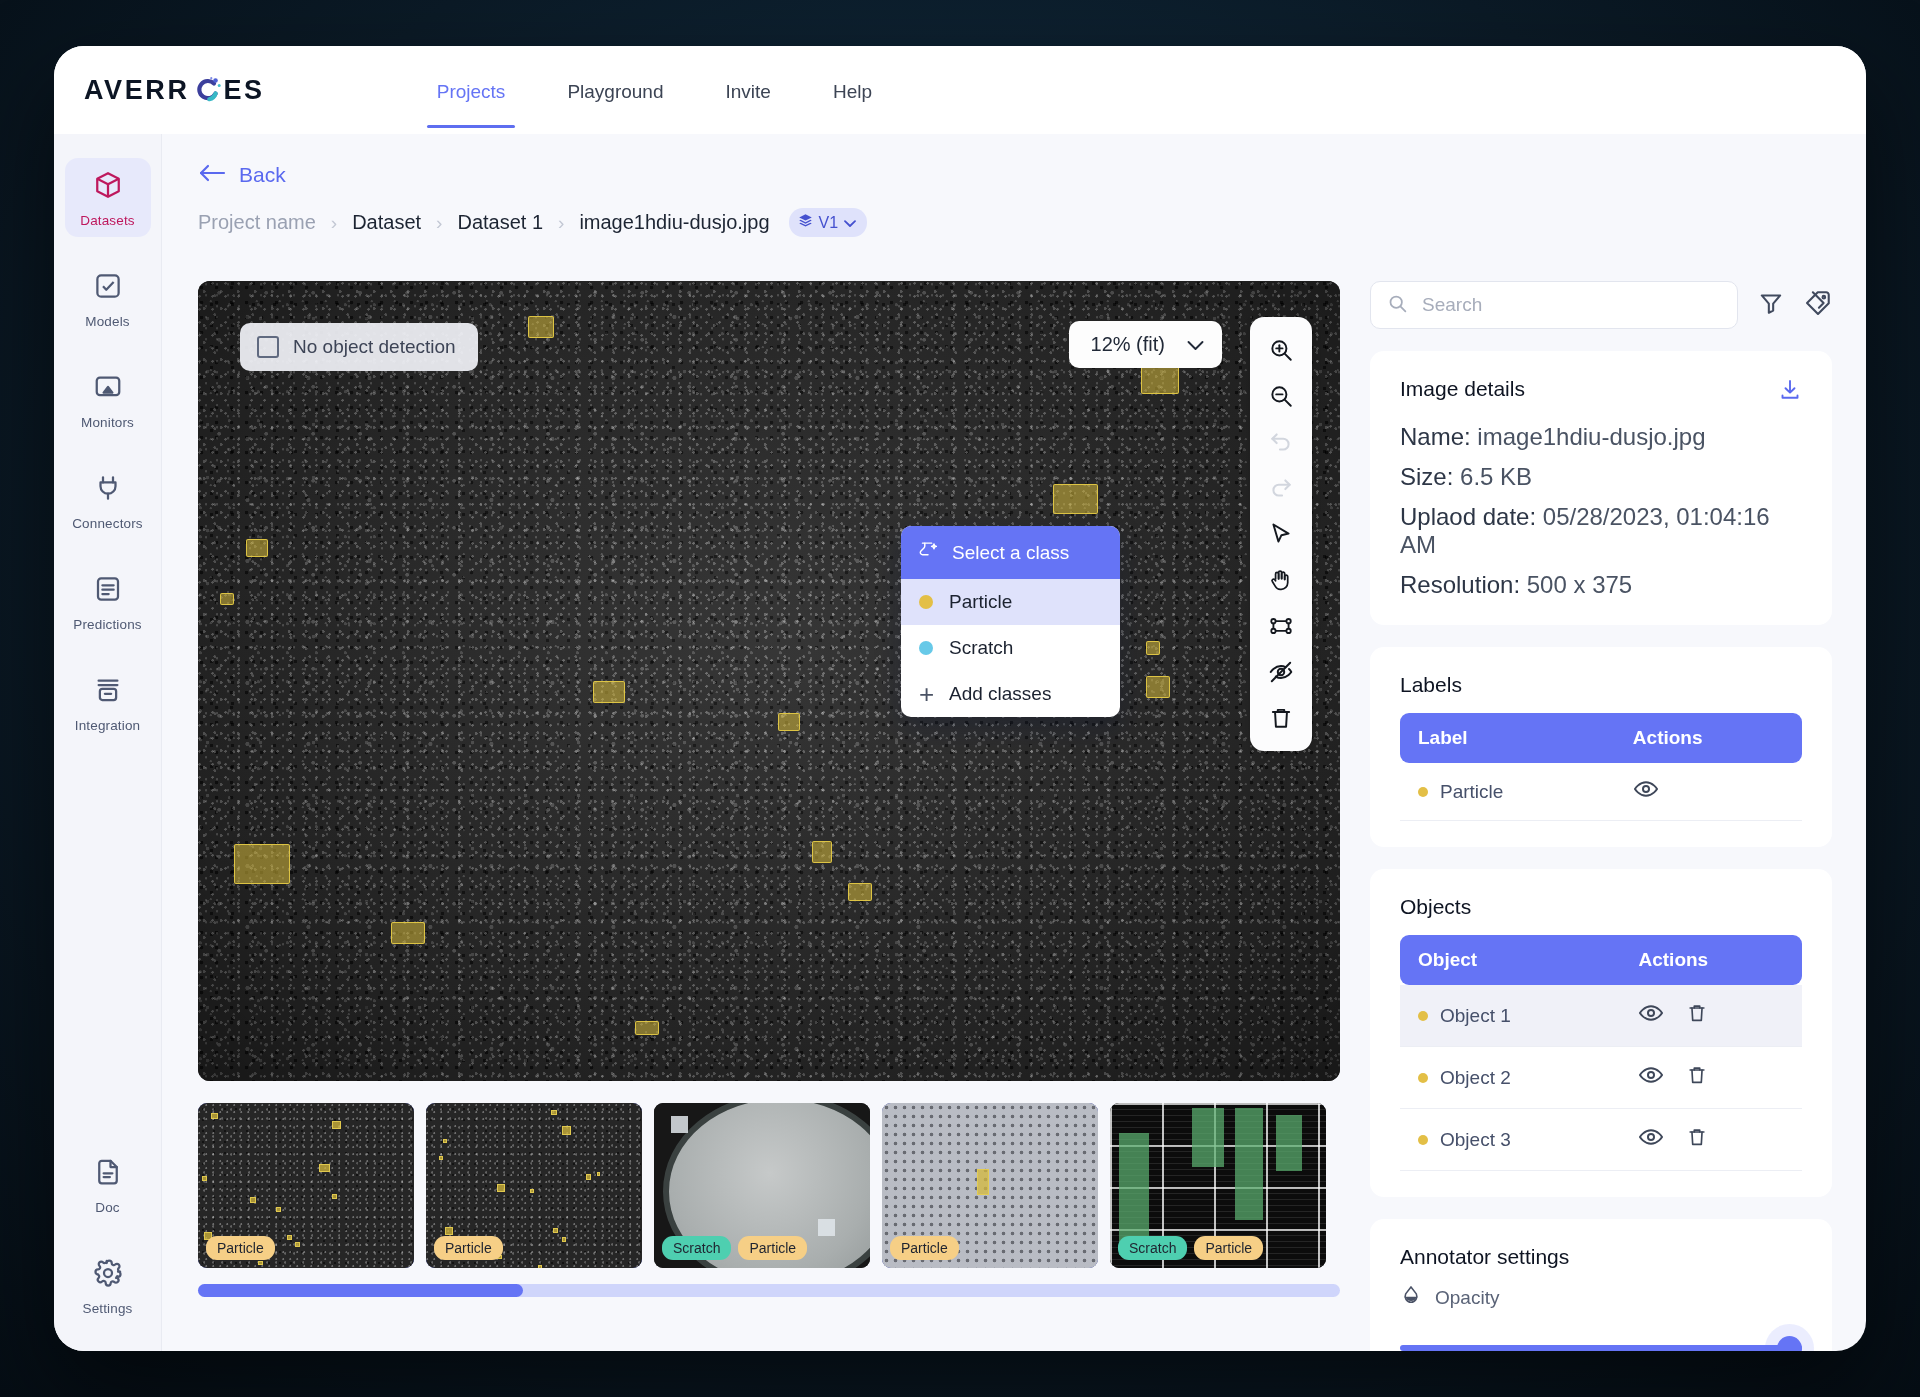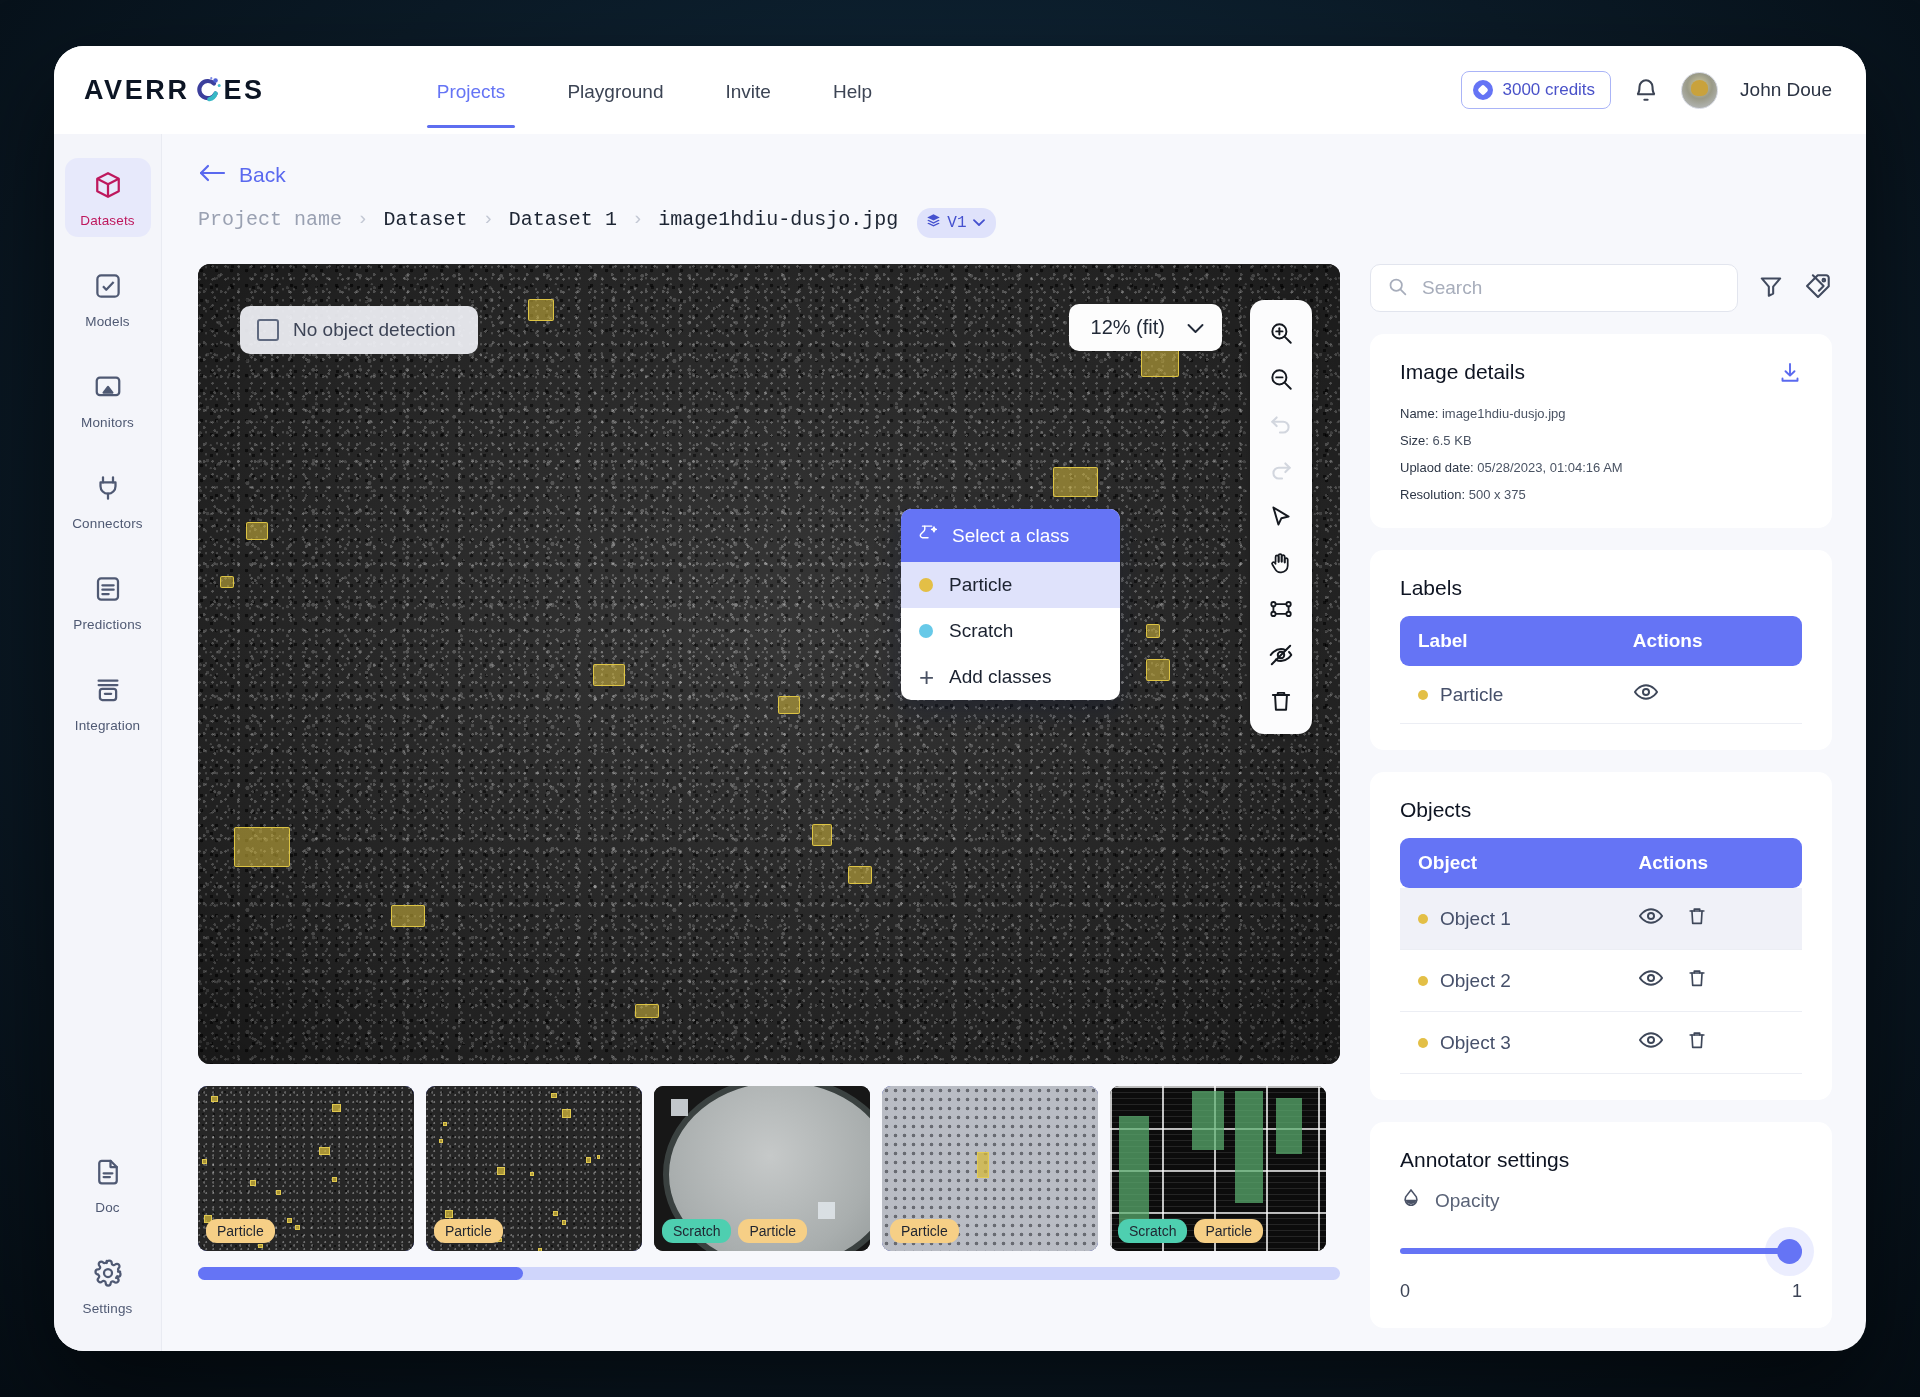--- a/index.html
+++ b/index.html
@@ -99,21 +99,21 @@
 
   
   .main {
     flex: 1; min-width: 0;
     padding: 28px 0 0 36px;
     display: flex; flex-direction: column;
   }
   .back-row { display: flex; align-items: center; gap: 13px; margin-bottom: 20px; cursor: pointer; }
   .back-label { color: #5a69ef; font-size: 21px; }
 
-  .crumbs { display: flex; align-items: flex-start; gap: 15px; margin-bottom: 26px; font-family: Liberation Mono, monospace; }
+  .crumbs { display: flex; align-items: center; gap: 15px; margin-bottom: 44px; }
   .crumb { font-size: 20px; color: #1d2533; white-space: nowrap; }
   .crumb.muted { color: #9aa1b2; }
   .crumb-sep { color: #c3c8d4; font-size: 19px; }
   .version-chip {
     display: flex; align-items: center; gap: 6px;
     background: #dfe2fb; color: #4551cf;
     border-radius: 14px; padding: 5px 11px 5px 9px; font-size: 16px;
     cursor: pointer; margin-left: 4px;
   }
 
@@ -267,21 +267,21 @@
   .search-box input {
     border: none; outline: none; font-size: 19px; color: #2b3240;
     background: transparent; width: 100%; font-family: "Liberation Sans", sans-serif;
   }
   .search-box input::placeholder { color: #a7adbb; }
   .hdr-ic { color: #414a5e; cursor: pointer; }
 
   .card { background: #fff; border-radius: 14px; padding: 26px 30px; margin-bottom: 22px; }
   .card-title { font-size: 21px; font-weight: 400; color: #0e1422; }
   .details-head { display: flex; align-items: flex-start; justify-content: space-between; margin-bottom: 16px; }
-  .detail-line { font-size: 13px; color: #2d3646; margin-bottom: 12px; }
+  .detail-line { font-size: 24px; color: #2d3646; margin-bottom: 12px; }
   .detail-line .v { color: #4a5363; }
 
   .tbl { width: 100%; border-collapse: collapse; margin-top: 16px; }
   .tbl thead th {
     background: #6574f5; color: #fff; font-size: 19px; font-weight: 700; text-align: left;
     padding: 14px 18px;
   }
   .tbl thead th:first-child { border-radius: 9px 0 0 9px; }
   .tbl thead th:last-child { border-radius: 0 9px 9px 0; }
   .tbl tbody tr { border-bottom: 1px solid #eceef4; }
@@ -322,34 +322,20 @@
       <span class="logo-text">ES</span>
     </div>
 
     <div class="nav">
       <div class="nav-item active">Projects</div>
       <div class="nav-item">Playground</div>
       <div class="nav-item">Invite</div>
       <div class="nav-item">Help</div>
     </div>
 
-    <div class="topbar-right">
-      <div class="credits">
-        <span class="credit-coin"></span>
-        <span>3000 credits</span>
-      </div>
-      <span class="bell">
-        <svg width="26" height="28" viewBox="0 0 24 24" fill="none" stroke="currentColor" stroke-width="1.9" stroke-linecap="round">
-          <path d="M18 9a6 6 0 1 0-12 0c0 6-2 7-2 7h16s-2-1-2-7"></path>
-          <path d="M10.5 21h3"></path>
-        </svg>
-      </span>
-      <div class="avatar"></div>
-      <span class="username">John Doue</span>
-    </div>
   </div>
 
   <div class="body-row">
 
     <div class="rail">
       <div class="rail-item active">
         <span>
           <svg width="30" height="30" viewBox="0 0 24 24" fill="none" stroke="currentColor" stroke-width="1.8" stroke-linejoin="round">
             <path d="M12 2.6 20.6 7v10L12 21.4 3.4 17V7z"></path>
               <path d="M3.4 7 12 11.4 20.6 7"></path>

